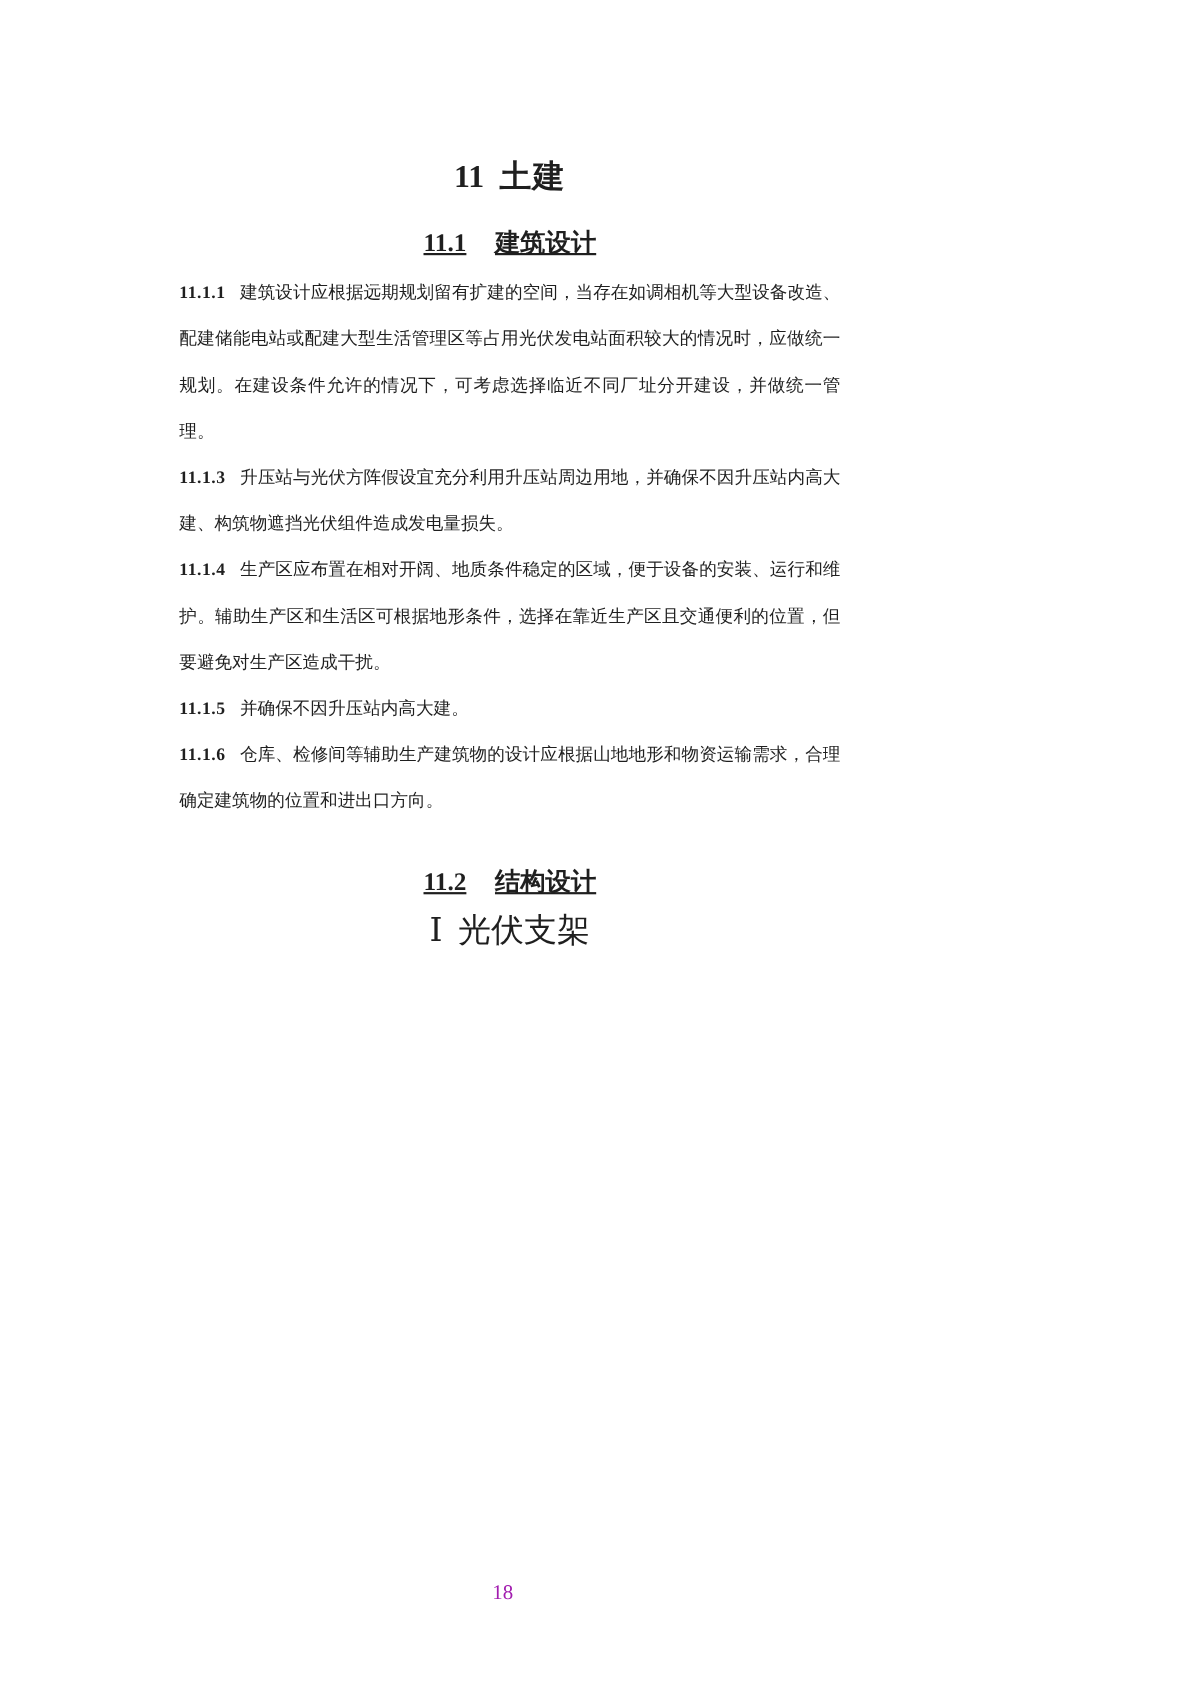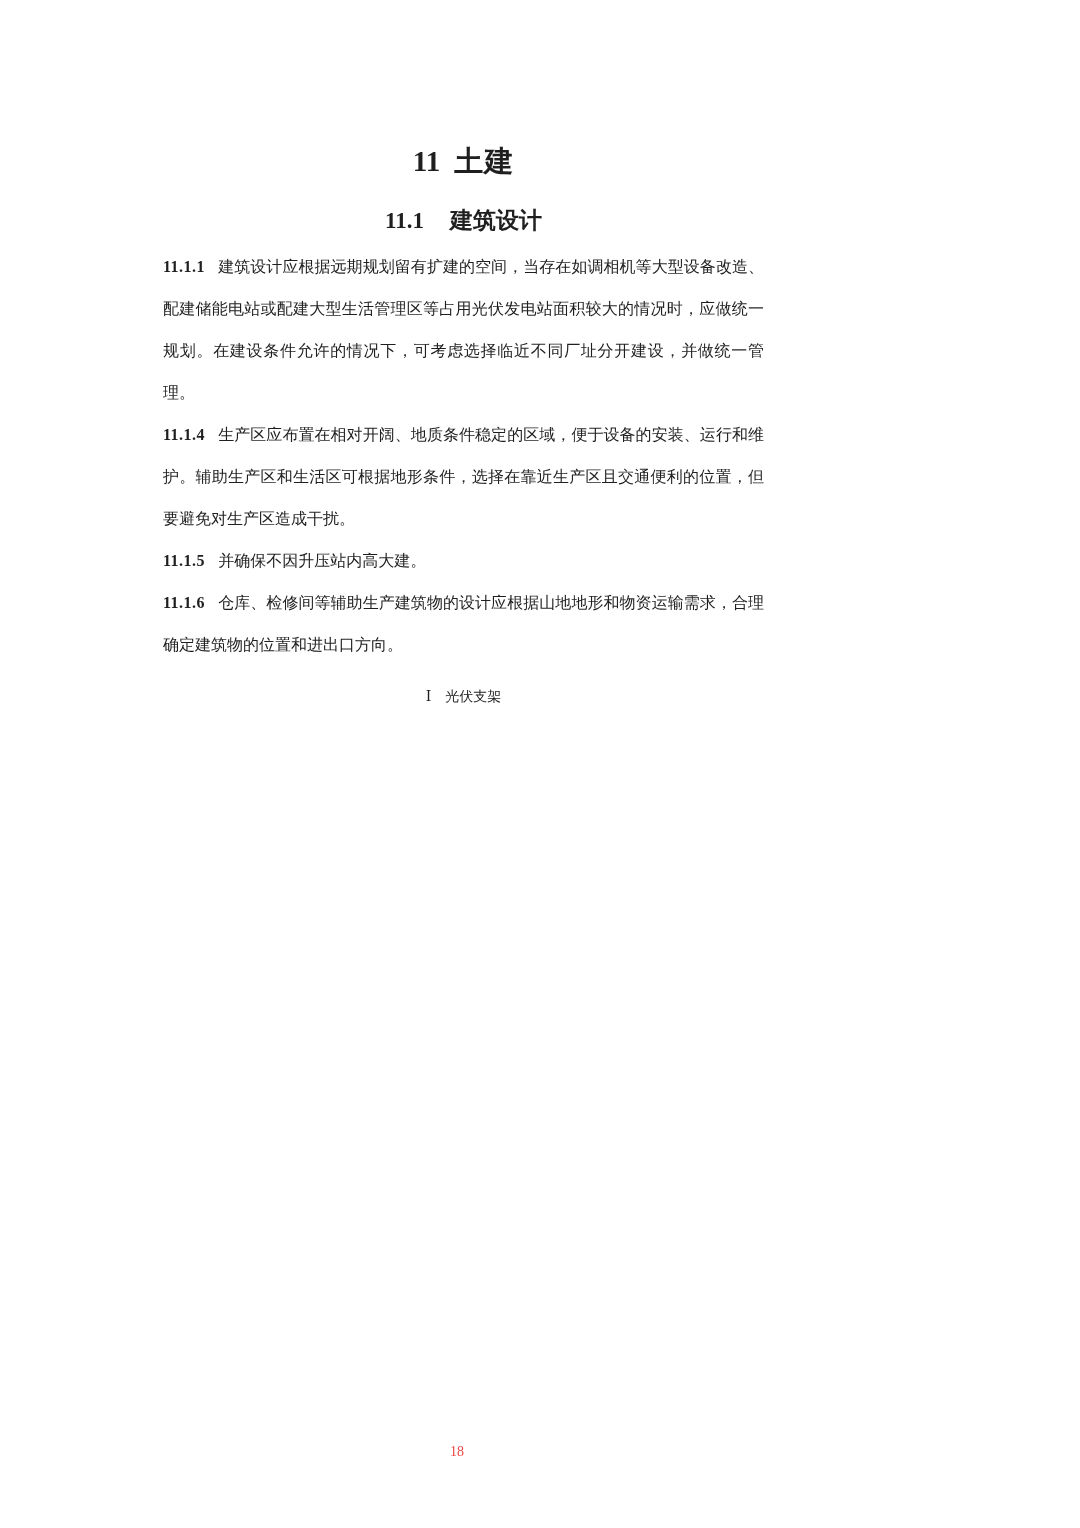--- a/index.html
+++ b/index.html
@@ -30,89 +30,96 @@
     letter-spacing: 0;
   }
   .section-heading {
     text-align: center;
     font-family: "Liberation Sans", "DejaVu Sans", sans-serif;
     font-weight: bold;
     font-size: 23px;
     line-height: 26px;
     margin-top: 30px;
     margin-bottom: 12px;
+    text-decoration: underline;
   }
   .section-heading .sec-num {
     font-family: "Liberation Serif", serif;
     margin-right: 26px;
   }
   .section-heading.second {
     margin-top: 38px;
     margin-bottom: 0;
   }
   .sub-heading {
     text-align: center;
     font-weight: normal;
-    font-size: 14px;
+    font-size: 30px;
     line-height: 24px;
     margin-top: 19px;
     margin-bottom: 4px;
   }
   .sub-heading .sub-num { margin-right: 14px; }
   .para {
     text-align: justify;
     font-size: 16px;
     line-height: 42px;
   }
   .clause-num {
     font-weight: bold;
     margin-right: 13px;
     letter-spacing: 0.5px;
   }
   .page-number {
     position: absolute;
     left: 0; right: 0;
     bottom: 68px;
     text-align: center;
-    font-size: 14px;
-    color: #ef4444;
+    font-size: 19px;
+    color: #a21caf;
   }
 </style>
 </head>
 <body>
 
 <div class="page">
 
   <h1 class="chapter-heading">
     <span class="ch-num">11</span><span class="ch-title">土建</span>
   </h1>
 
   <h2 class="section-heading">
     <span class="sec-num">11.1</span><span class="sec-title">建筑设计</span>
   </h2>
 
   <p class="para">
     <span class="clause-num">11.1.1</span><span class="clause-text">建筑设计应根据远期规划留有扩建的空间，当存在如调相机等大型设备改造、配建储能电站或配建大型生活管理区等占用光伏发电站面积较大的情况时，应做统一规划。在建设条件允许的情况下，可考虑选择临近不同厂址分开建设，并做统一管理。</span>
   </p>
 
 
+  <p class="para">
+    <span class="clause-num">11.1.3</span><span class="clause-text">升压站与光伏方阵假设宜充分利用升压站周边用地，并确保不因升压站内高大建、构筑物遮挡光伏组件造成发电量损失。</span>
+  </p>
 
   <p class="para">
     <span class="clause-num">11.1.4</span><span class="clause-text">生产区应布置在相对开阔、地质条件稳定的区域，便于设备的安装、运行和维护。辅助生产区和生活区可根据地形条件，选择在靠近生产区且交通便利的位置，但要避免对生产区造成干扰。</span>
   </p>
 
   <p class="para">
     <span class="clause-num">11.1.5</span><span class="clause-text">并确保不因升压站内高大建。</span>
   </p>
 
   <p class="para">
     <span class="clause-num">11.1.6</span><span class="clause-text">仓库、检修间等辅助生产建筑物的设计应根据山地地形和物资运输需求，合理确定建筑物的位置和进出口方向。</span>
   </p>
 
 
+  <h2 class="section-heading second">
+    <span class="sec-num">11.2</span><span class="sec-title">结构设计</span>
+  </h2>
 
   <h3 class="sub-heading">
     <span class="sub-num">Ⅰ</span><span class="sub-title">光伏支架</span>
   </h3>
 
 
 
   <div class="page-number">18</div>
 
 </div>

